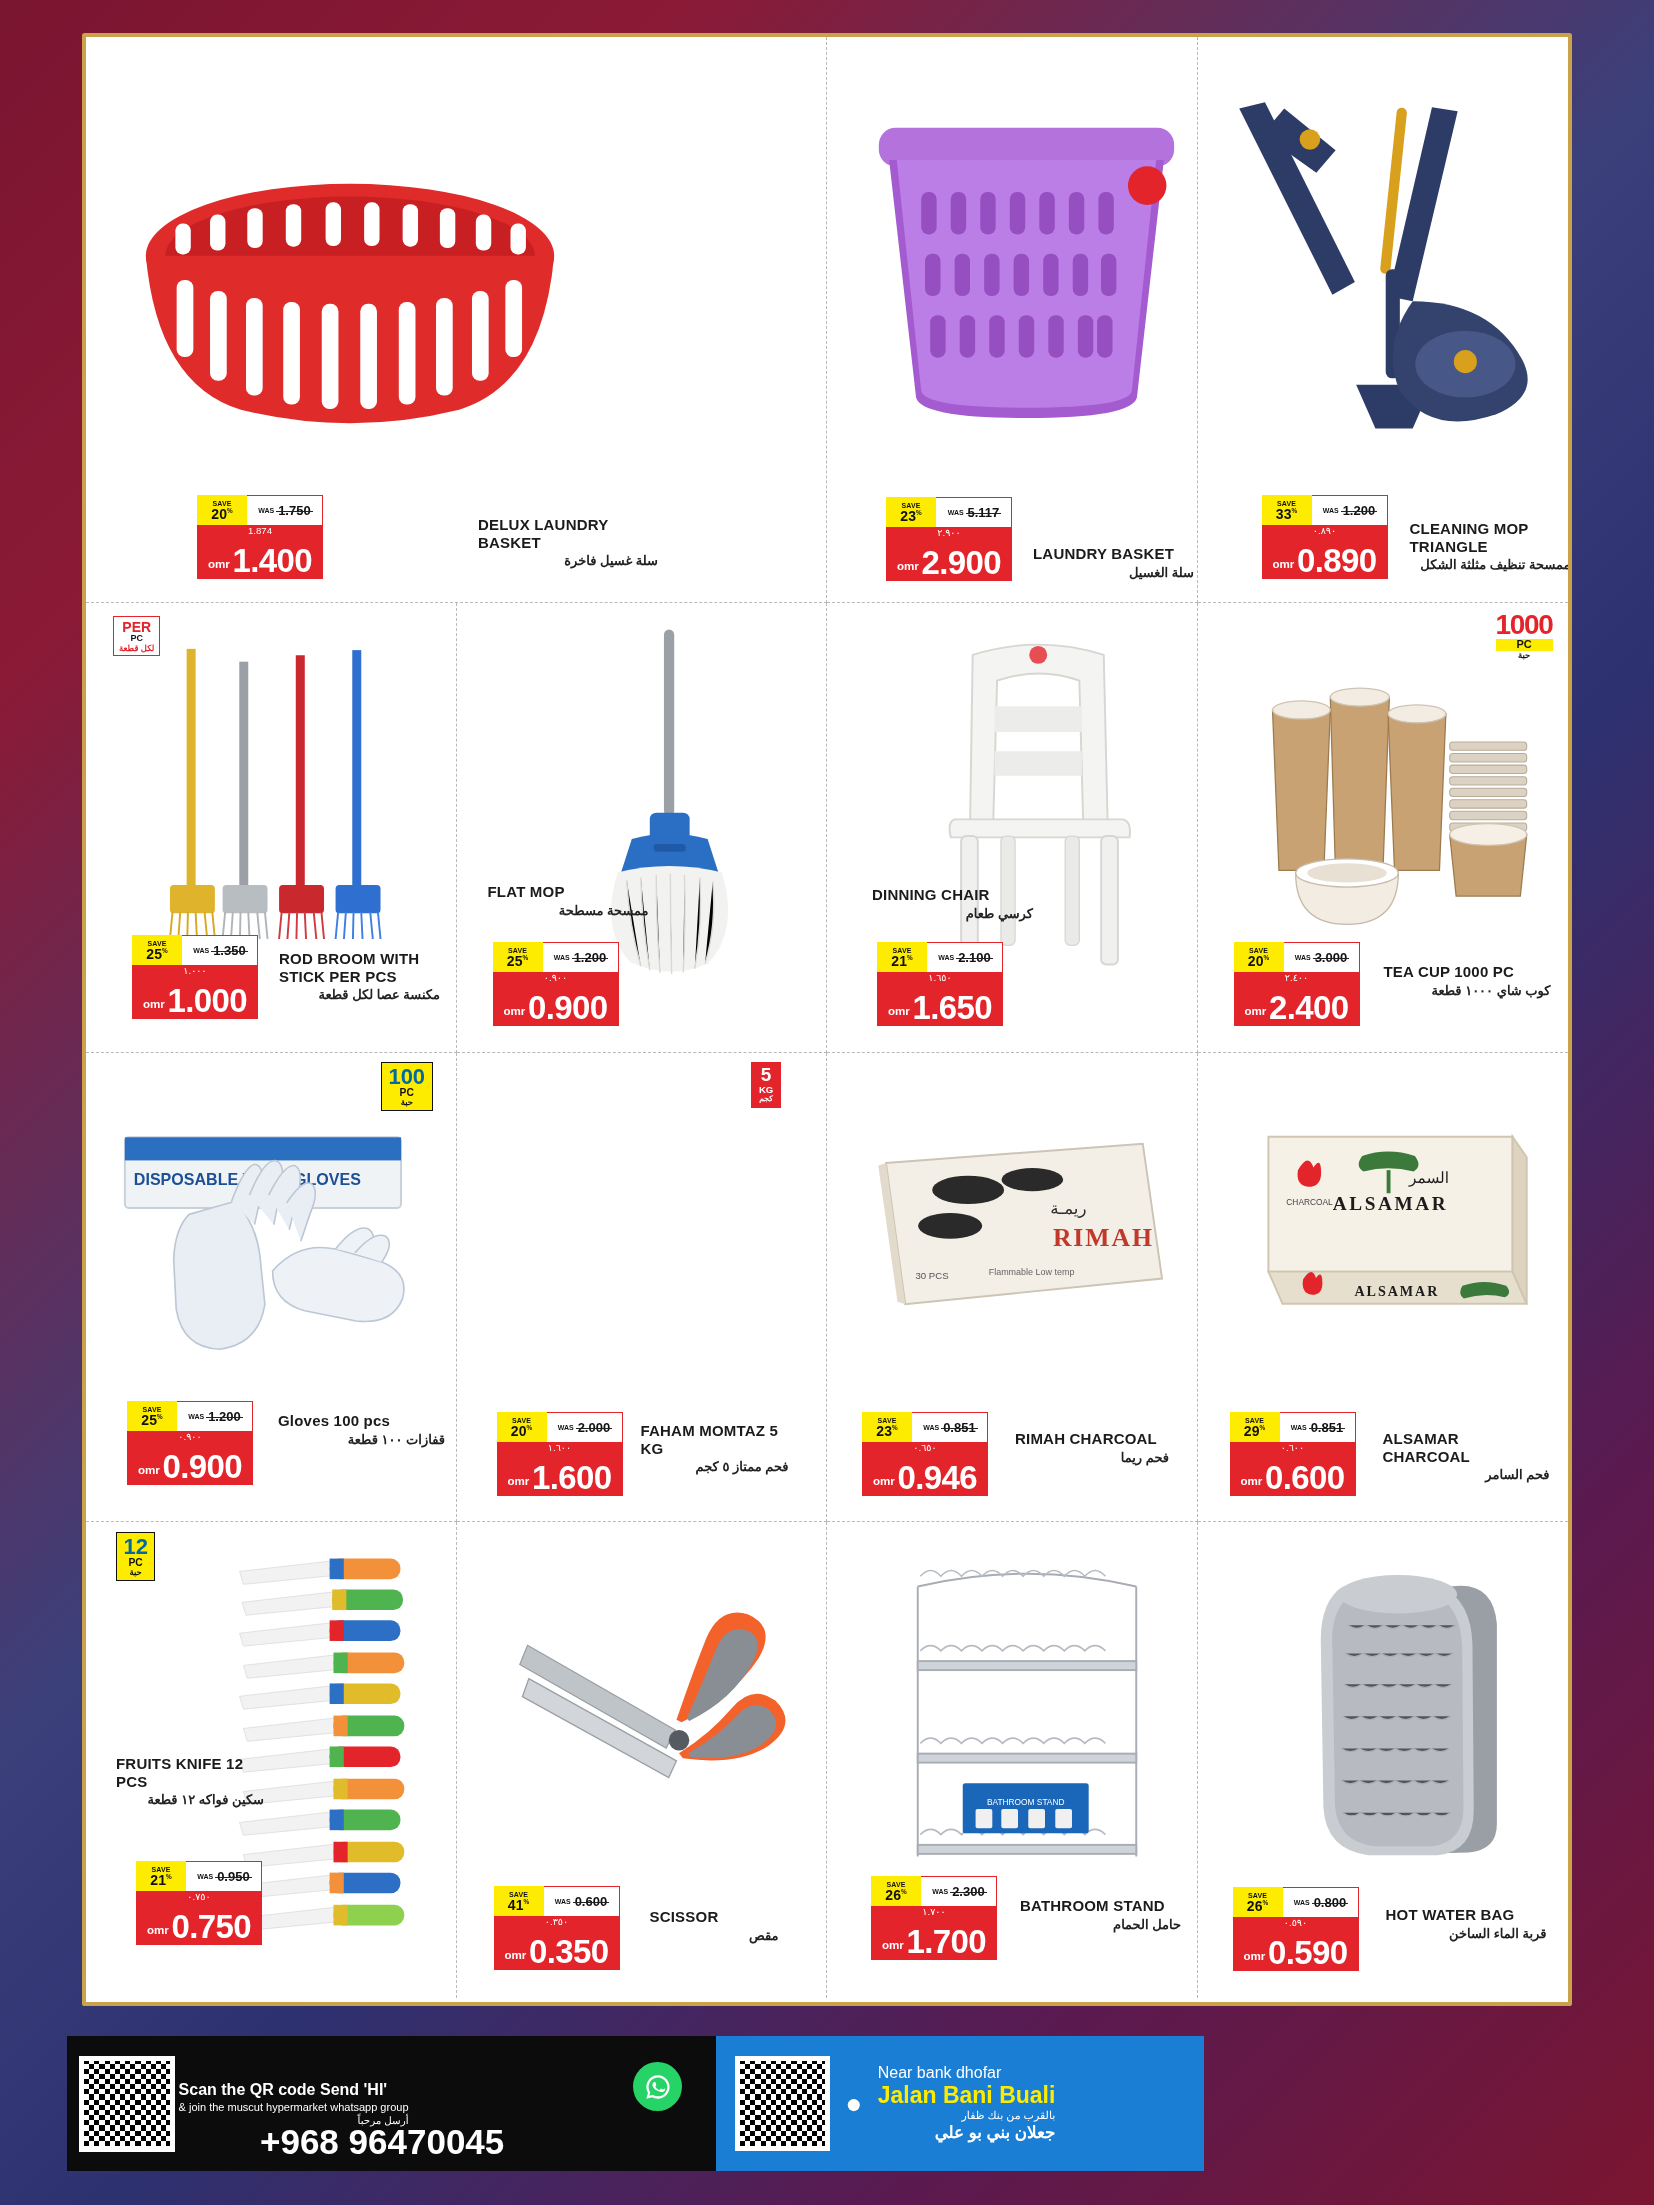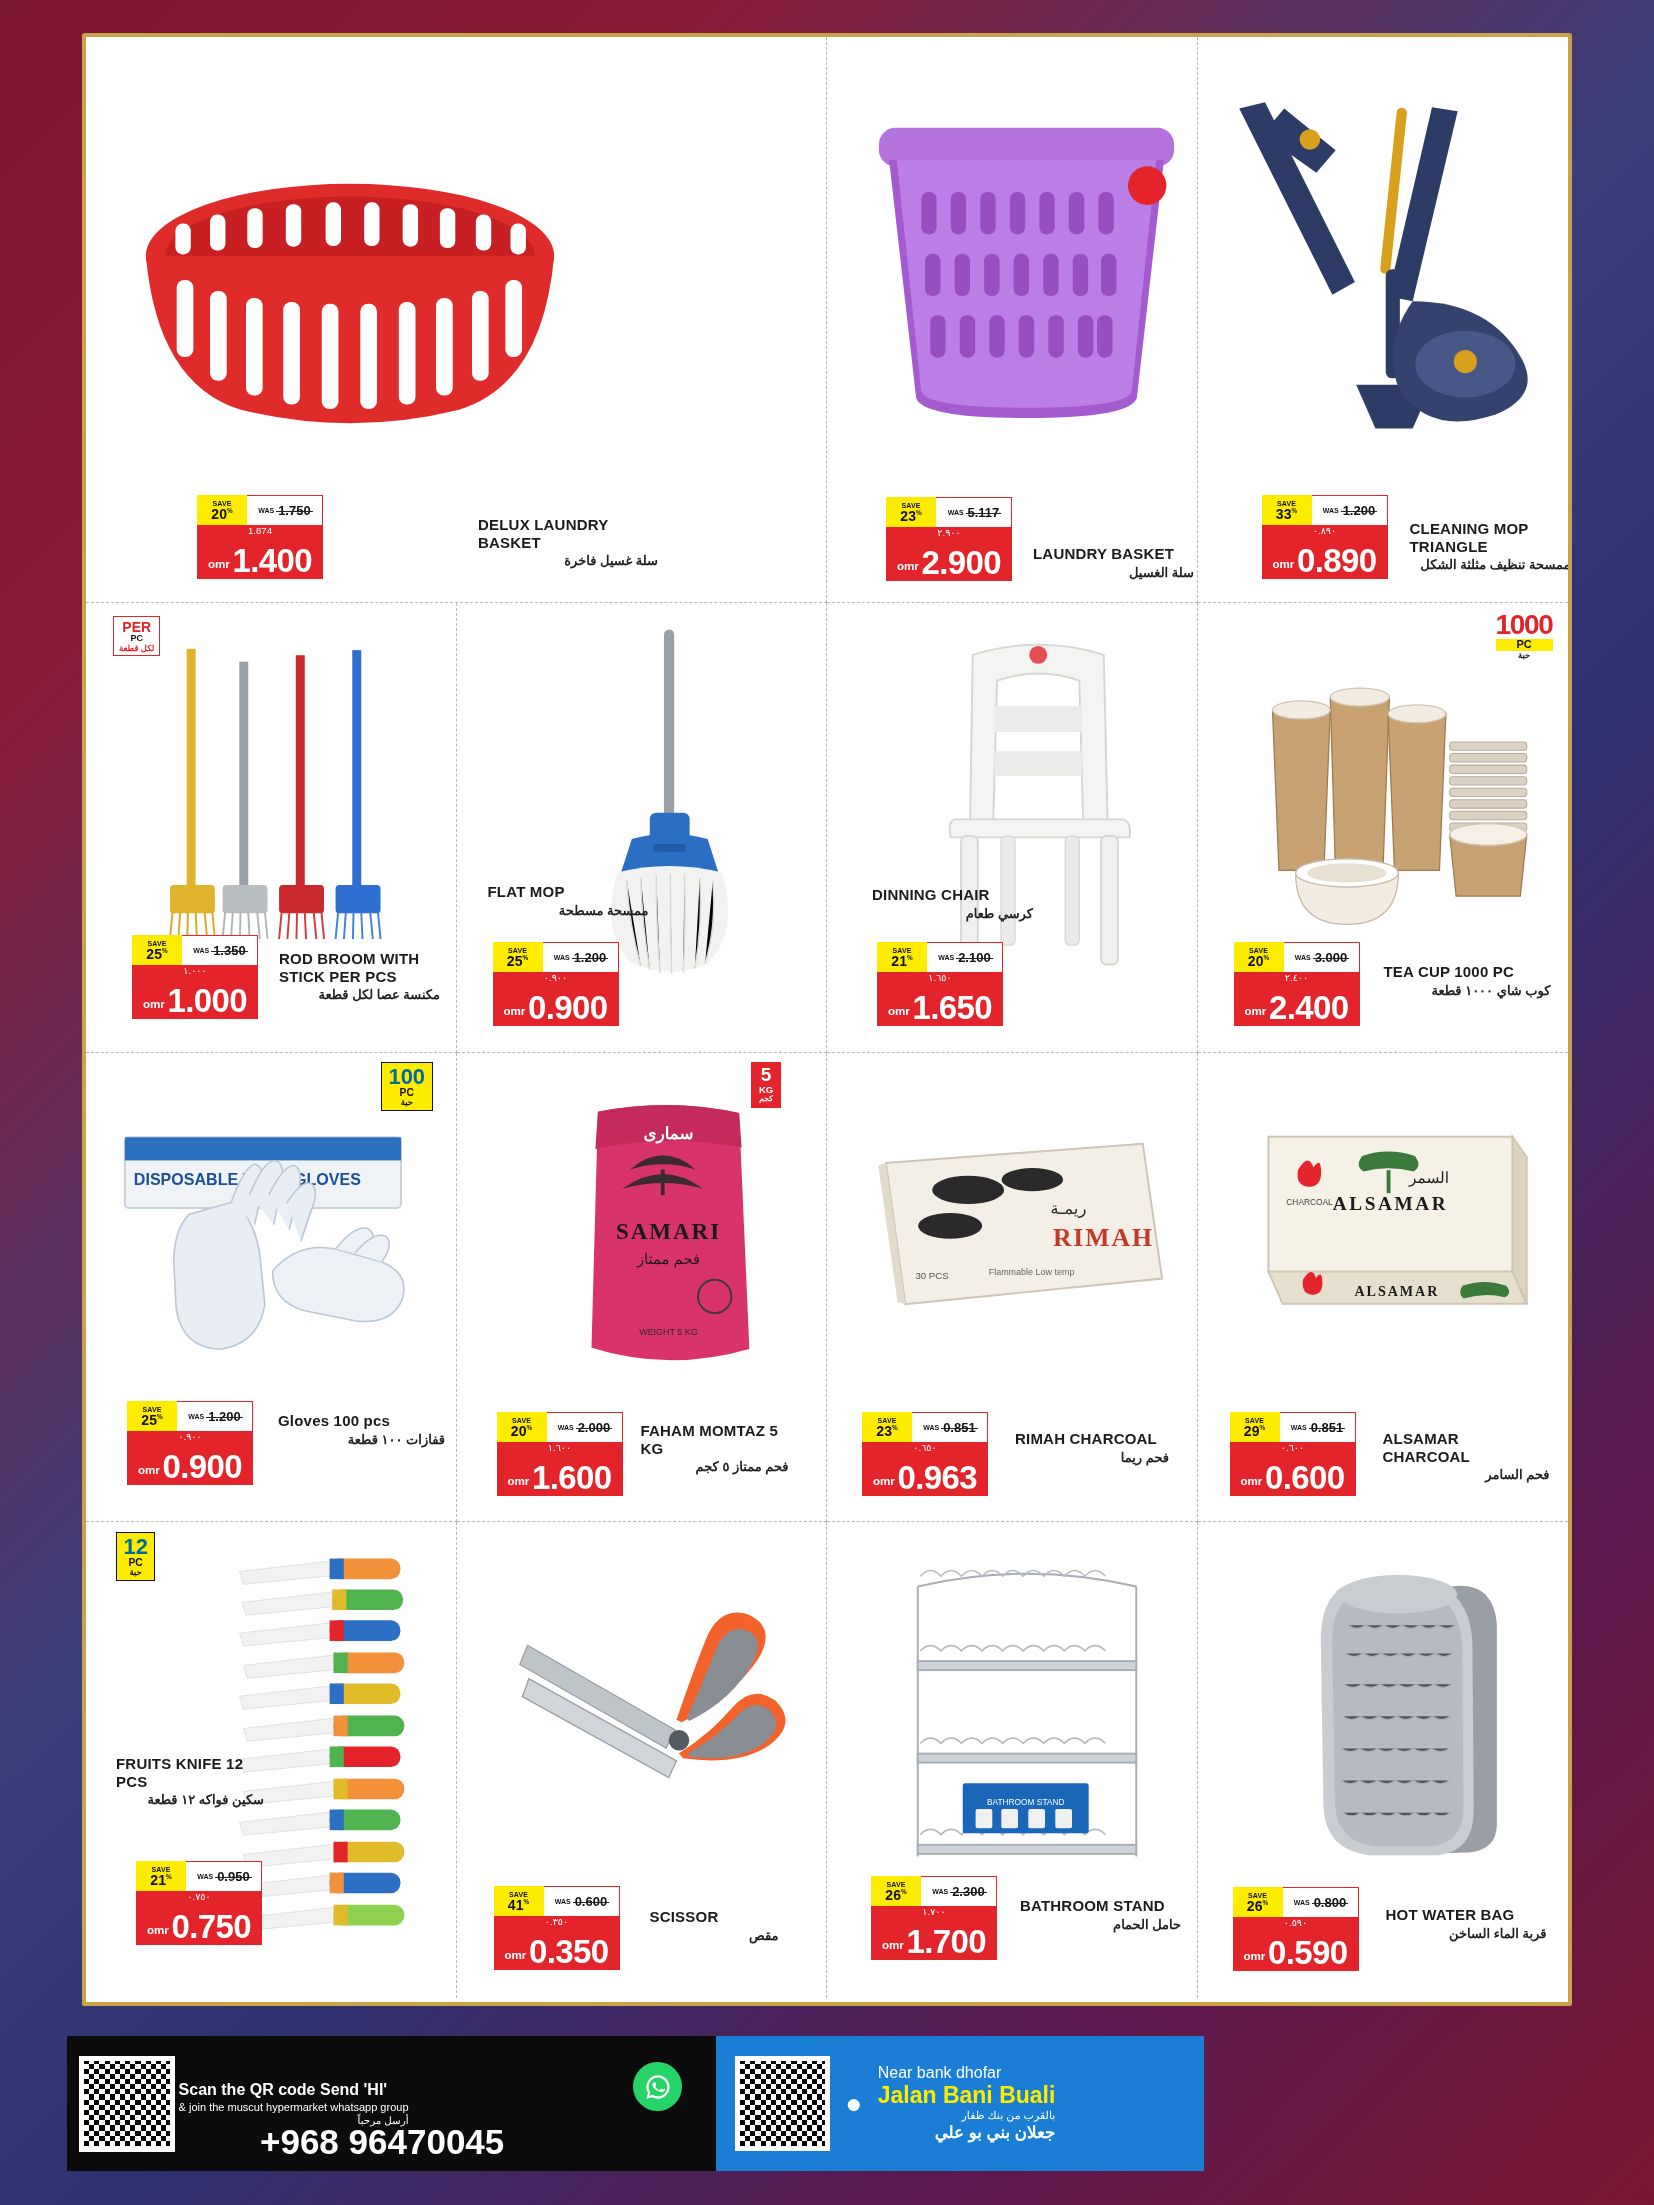--- a/index.html
+++ b/index.html
@@ -564,36 +564,20 @@
         <div class="ar">قفازات ١٠٠ قطعة</div>
       </div>
     </div>
 
     <div class="cell">
       <div class="badge-kg" style="right:45px; top:9px;">
         <div class="n">5</div>
         <div class="t">KG</div>
         <div class="a">كجم</div>
       </div>
-      <div class="prod-img" style="left:90px; top:32px; width:244px; height:309px;">
-        <svg width="231" height="296" viewBox="0 0 360 460">
-          <path d="M70 30 Q 180 8 290 32 L 306 400 Q 182 436 60 398 Z" fill="#d8346b"></path>
-          <path d="M70 30 Q 180 8 290 32 L 294 86 Q 180 64 66 88 Z" fill="#c42a5c"></path>
-          <text x="180" y="72" text-anchor="middle" font-family="Liberation Sans, sans-serif" font-size="26" fill="#fff" font-weight="700">سمارى</text>
-          <g fill="#2b2b2b" opacity=".9">
-            <rect x="168" y="120" width="6" height="40"></rect>
-            <path d="M120 120 Q 172 76 222 120 Q 172 104 120 120 Z"></path>
-            <path d="M108 150 Q 172 104 234 150 Q 172 132 108 150 Z"></path>
-          </g>
-          <text x="180" y="228" text-anchor="middle" font-family="Liberation Serif, serif" font-size="36" fill="#1a1a1a" font-weight="700" letter-spacing="3">SAMARI</text>
-          <text x="180" y="268" text-anchor="middle" font-family="Liberation Sans, sans-serif" font-size="23" fill="#1a1a1a">فحم ممتاز</text>
-          <circle cx="252" cy="318" r="26" fill="none" stroke="#3a3a3a" stroke-width="3"></circle>
-          <text x="180" y="378" text-anchor="middle" font-family="Liberation Sans, sans-serif" font-size="14" fill="#2a2a2a">WEIGHT 5 KG</text>
-        </svg>
-      </div>
       <div class="pricetag" style="left:40px; top:359px;">
         <div class="pt-top">
           <div class="pt-save">
             <span class="s1">SAVE</span>
             <span class="s2"><span>20</span><sup>%</sup></span>
           </div>
           <div class="pt-was">
             <span class="wlab">WAS</span>
             <span class="wval">2.000</span>
           </div>
@@ -631,21 +615,21 @@
             <span class="s2"><span>23</span><sup>%</sup></span>
           </div>
           <div class="pt-was">
             <span class="wlab">WAS</span>
             <span class="wval">0.851</span>
           </div>
         </div>
         <div class="pt-main">
           <div class="pt-ar">٠.٦٥٠</div>
           <span class="pt-omr">omr</span>
-          <span class="pt-val">0.963</span>
+          <span class="pt-val">0.946</span>
         </div>
       </div>
       <div class="label" style="left:188px; top:377px; width:154px;">
         <div class="en">RIMAH CHARCOAL</div>
         <div class="ar">فحم ريما</div>
       </div>
     </div>
 
     <div class="cell nr">
       <div class="prod-img" style="left:32px; top:51px; width:321px; height:270px;">

